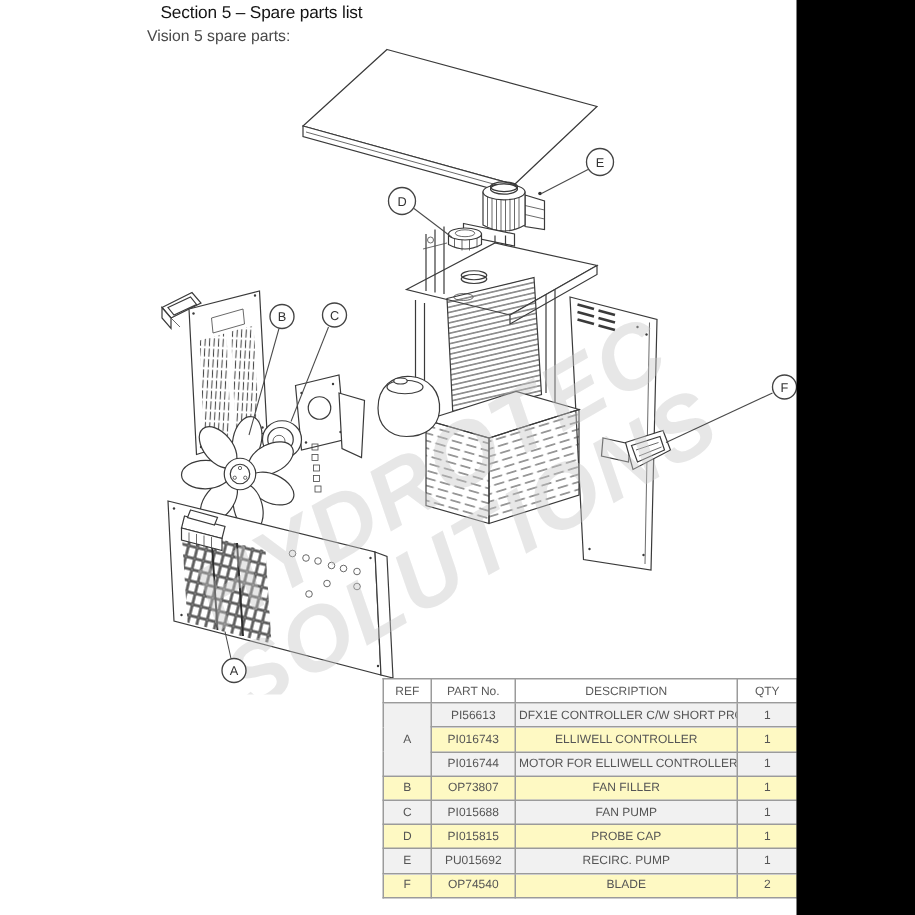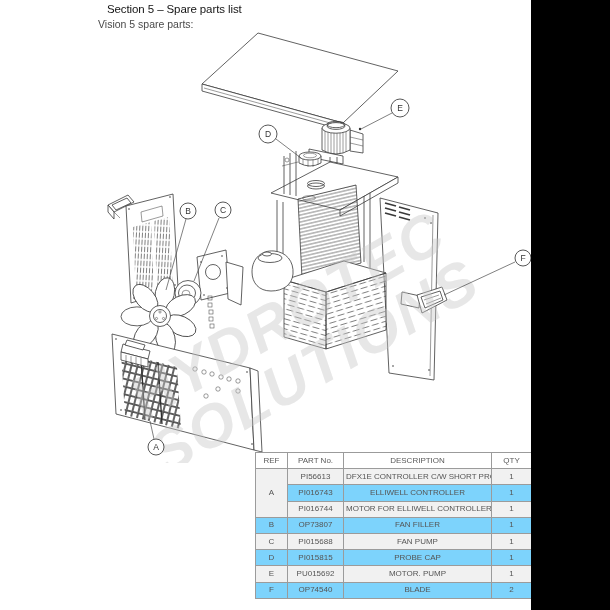--- a/index.html
+++ b/index.html
@@ -23,21 +23,21 @@
   }
   table.parts th, table.parts td{
     border:1px solid #9b9b9b;
     font-size:8px;font-weight:400;color:#555;
     text-align:center;vertical-align:middle;
     height:15.2px;padding:0 2px;line-height:1;
     white-space:nowrap;overflow:hidden;
   }
   table.parts th{background:#ffffff;color:#5a5a5a;}
   table.parts tr.alt td{background:#f1f1f1;margin-top:32px;}
-  table.parts td{background:#7dd3fc;}
+  table.parts td{background:#fef9c3;}
   svg .ln{stroke:#3a3a3a;stroke-width:0.8;fill:none;}
   svg .solid{stroke:#3a3a3a;stroke-width:0.8;fill:#ffffff;}
   svg .thin{stroke:#4a4a4a;stroke-width:0.55;fill:none;}
   svg .callout{stroke:#444;stroke-width:0.9;fill:#ffffff;}
   svg .leader{stroke:#4a4a4a;stroke-width:0.7;fill:none;}
   svg .callout-letter{font-size:8.5px;fill:#333;font-family:"Liberation Sans",sans-serif;}
   svg .wm{
     font-family:"Liberation Sans",sans-serif;font-weight:700;font-style:italic;
     font-size:60px;fill:#c7c7c7;letter-spacing:2px;
   }
@@ -334,21 +334,21 @@
       </tr>
       <tr>
         <td rowspan="1">D</td>
         <td>PI015815</td>
         <td>PROBE CAP</td>
         <td>1</td>
       </tr>
       <tr class="alt">
         <td rowspan="1">E</td>
         <td>PU015692</td>
-        <td>MOTOR. PUMP</td>
+        <td>RECIRC. PUMP</td>
         <td>1</td>
       </tr>
       <tr>
         <td rowspan="1">F</td>
         <td>OP74540</td>
         <td>BLADE</td>
         <td>2</td>
       </tr>
     </tbody>
 </table>

